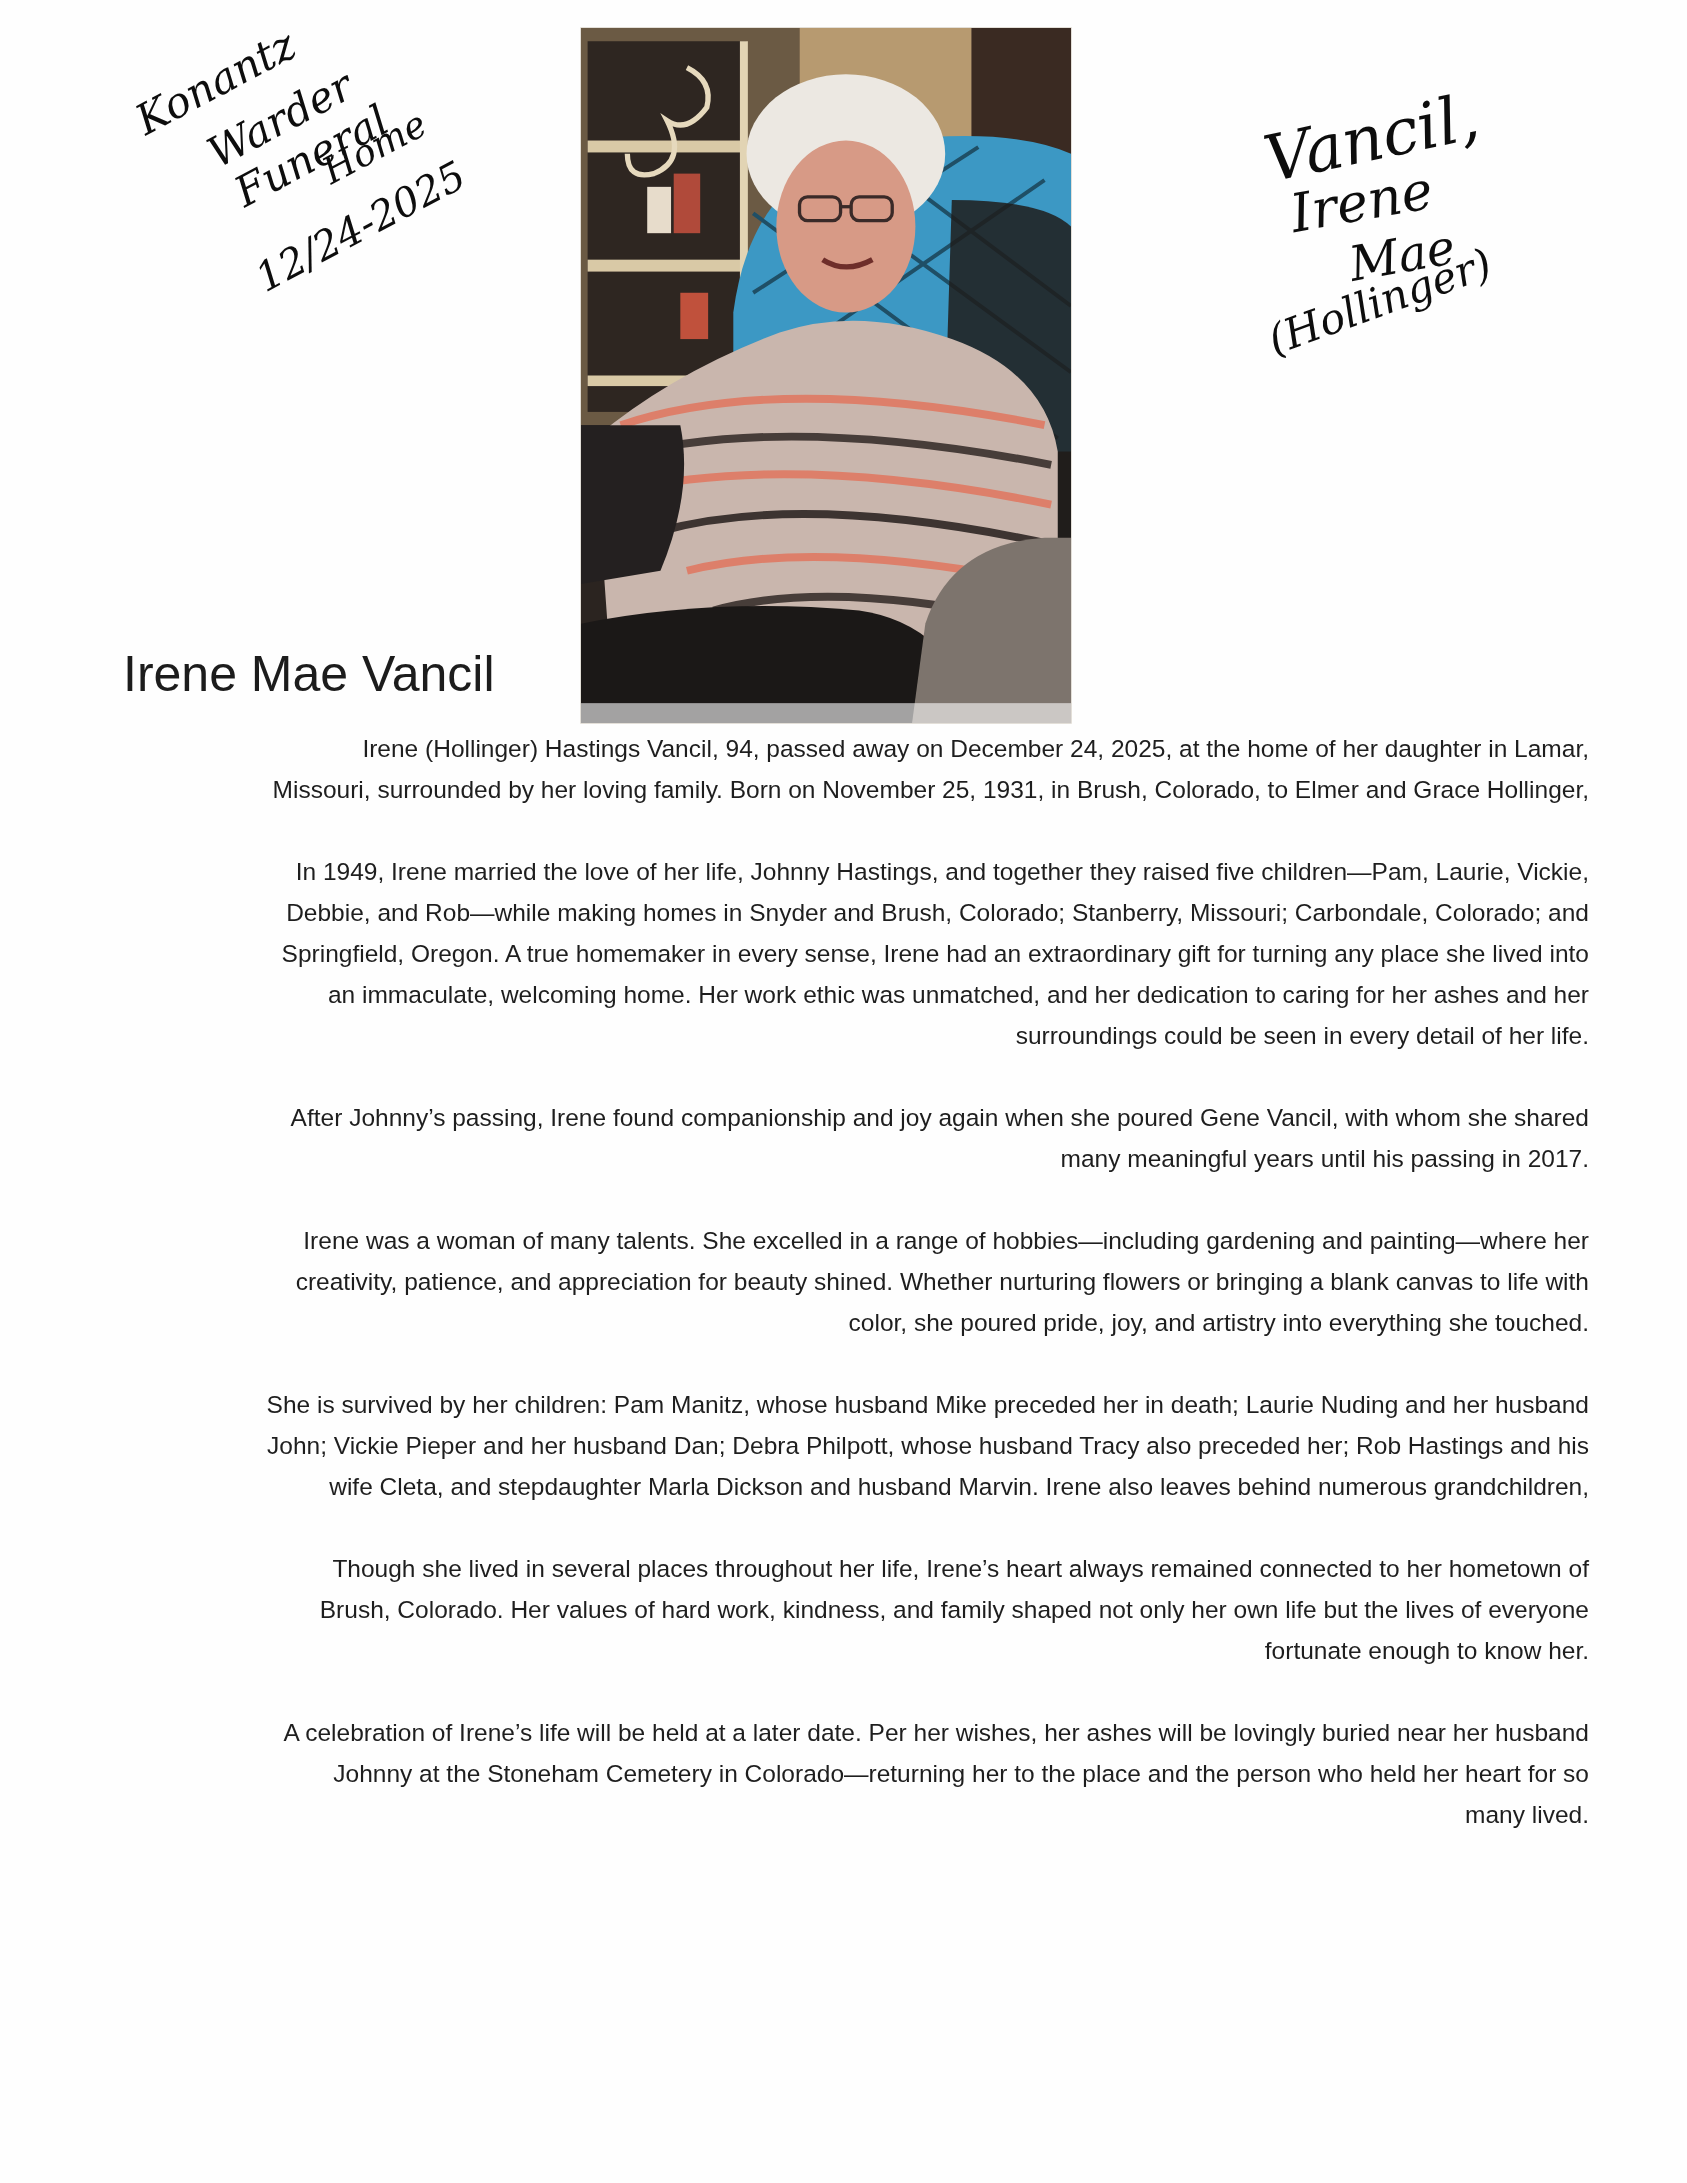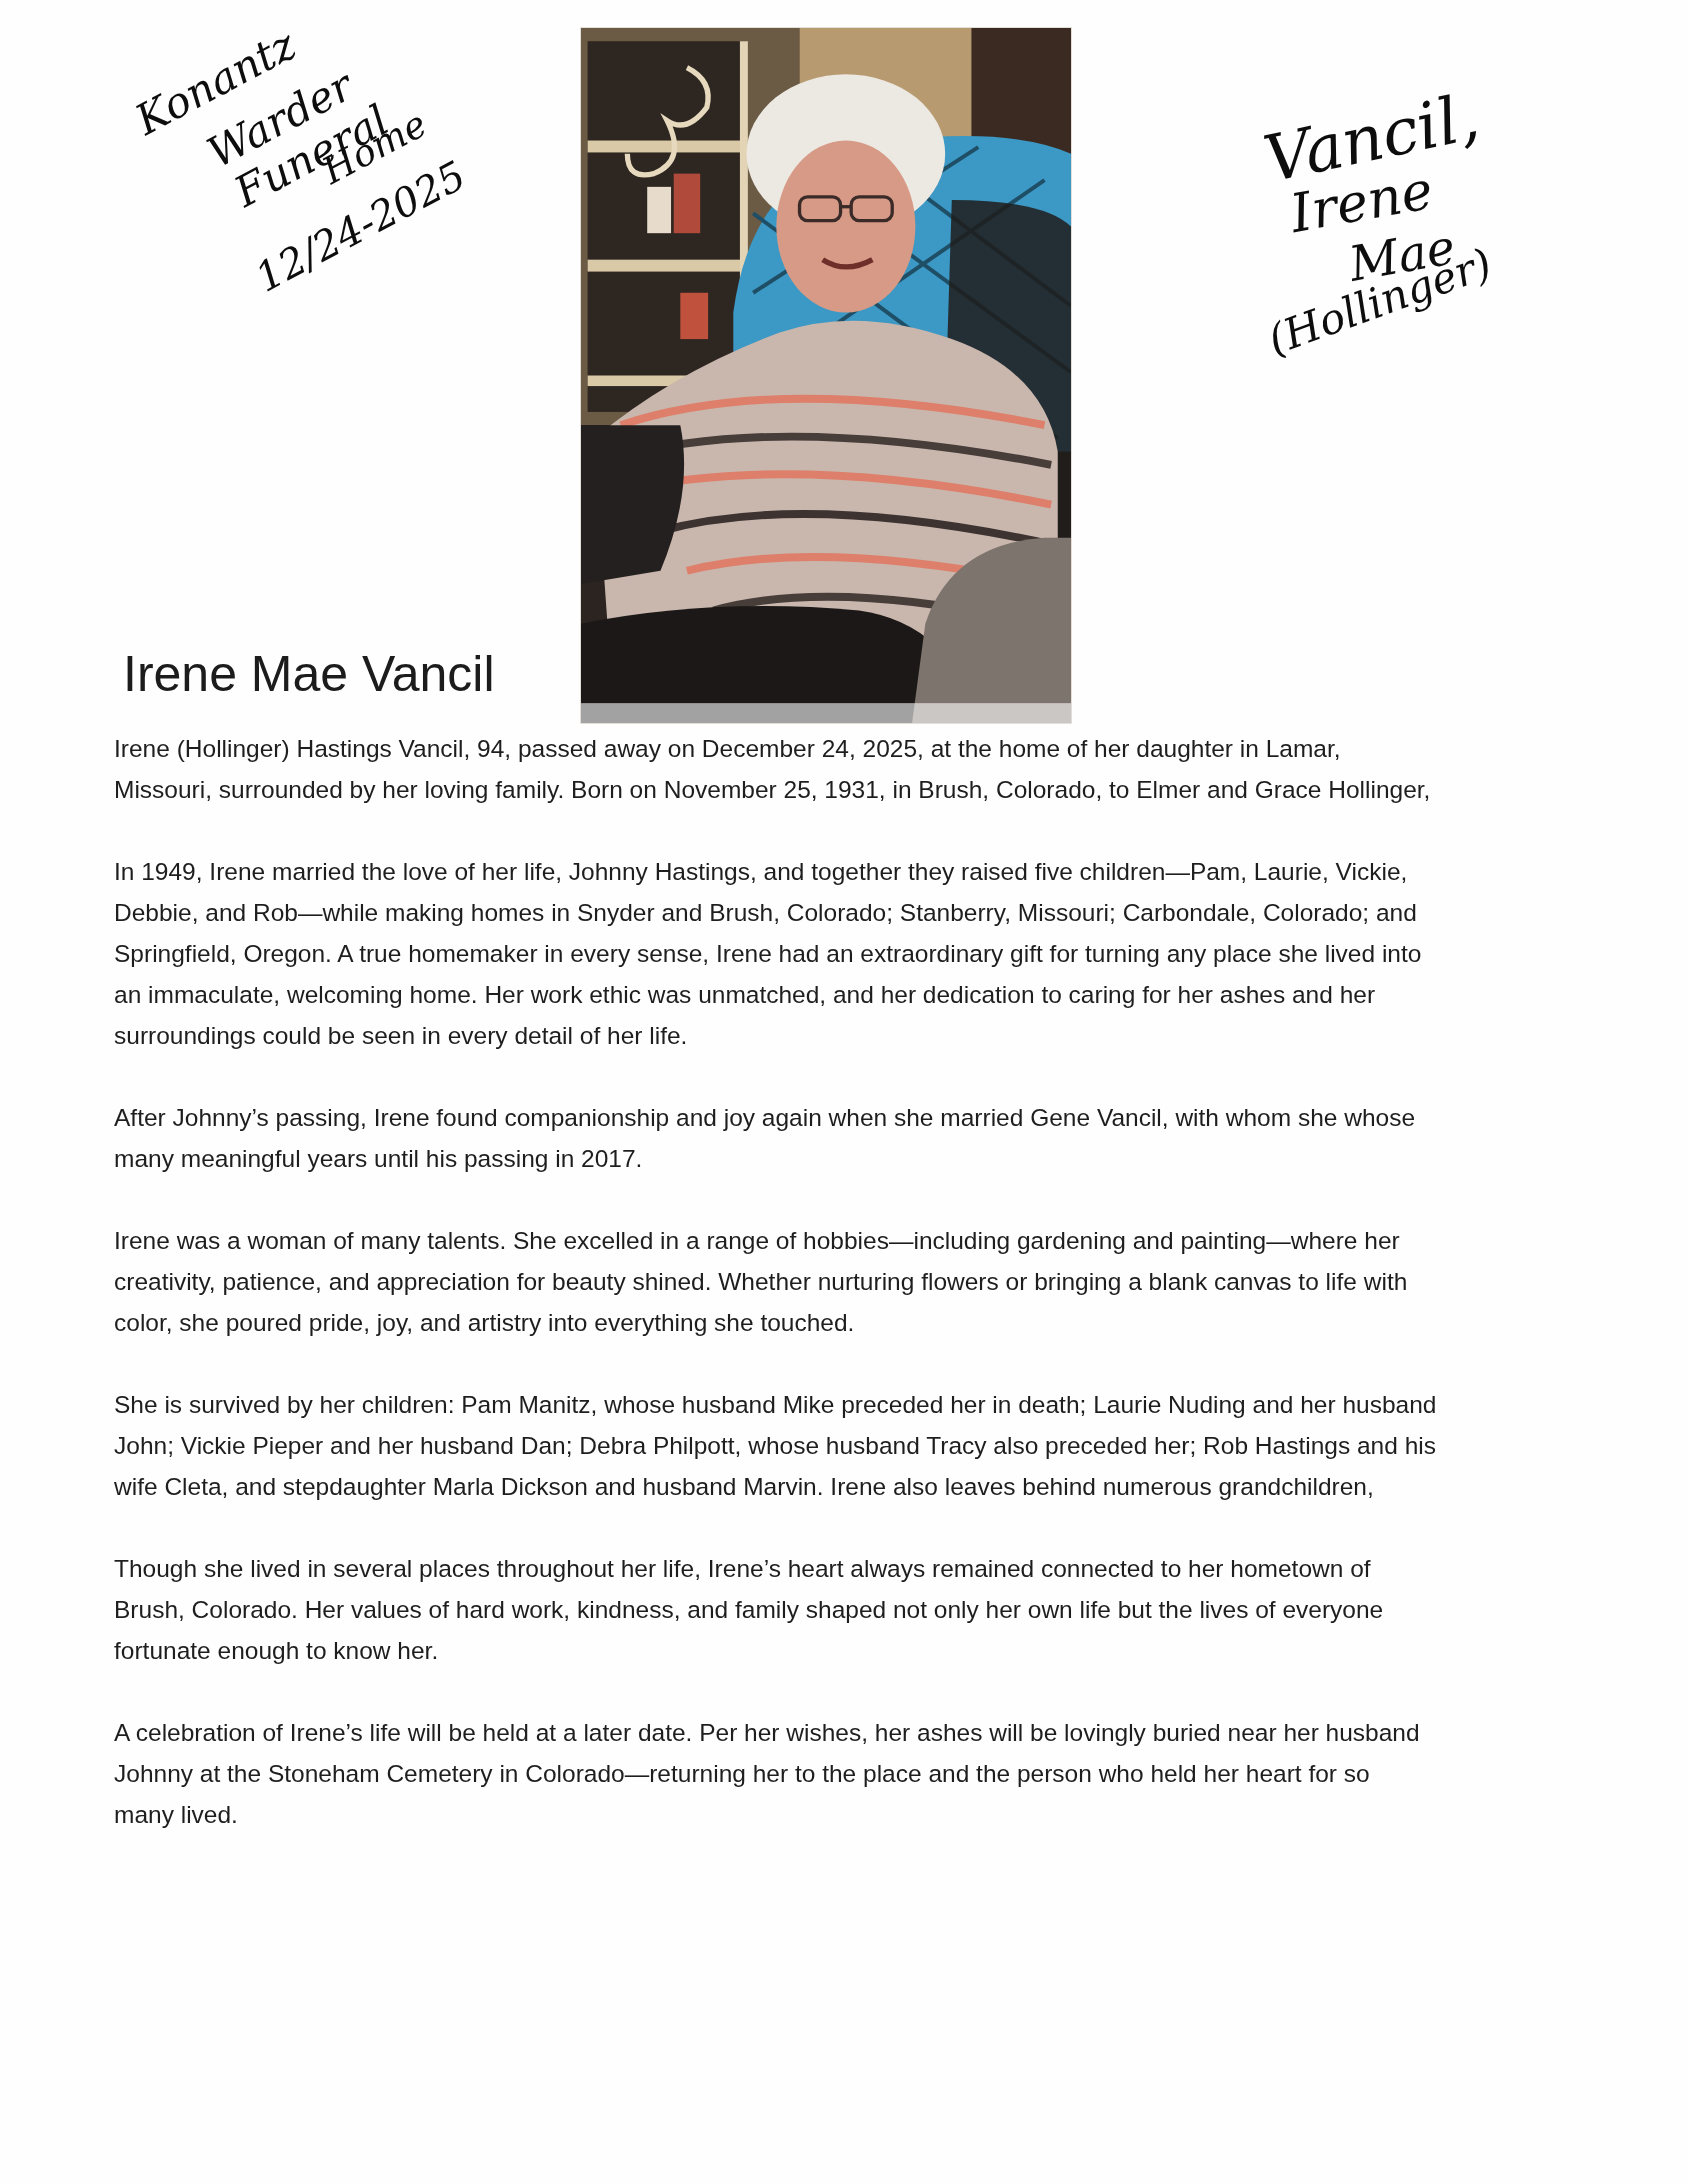--- a/index.html
+++ b/index.html
@@ -89,20 +89,21 @@
     }
     .para {
       margin: 0 0 41px 0;
       font-size: 24.5px;
       line-height: 41px;
       color: #1e1e1e;
     }
     .para .line {
       display: block;
       white-space: nowrap;
+      text-align: right;
     }
   </style>
 </head>
 <body>
 
 <div class="page">
 
   <div class="handwriting hw-left">
     <span class="hw-line l1">Konantz</span>
     <span class="hw-line l2">Warder</span>
@@ -178,21 +179,21 @@
       <span class="line">Missouri, surrounded by her loving family. Born on November 25, 1931, in Brush, Colorado, to Elmer and Grace Hollinger,</span>
     </p>
     <p class="para">
       <span class="line">In 1949, Irene married the love of her life, Johnny Hastings, and together they raised five children—Pam, Laurie, Vickie,</span>
       <span class="line">Debbie, and Rob—while making homes in Snyder and Brush, Colorado; Stanberry, Missouri; Carbondale, Colorado; and</span>
       <span class="line">Springfield, Oregon. A true homemaker in every sense, Irene had an extraordinary gift for turning any place she lived into</span>
       <span class="line">an immaculate, welcoming home. Her work ethic was unmatched, and her dedication to caring for her ashes and her</span>
       <span class="line">surroundings could be seen in every detail of her life.</span>
     </p>
     <p class="para">
-      <span class="line">After Johnny’s passing, Irene found companionship and joy again when she married Gene Vancil, with whom she whose</span>
+      <span class="line">After Johnny’s passing, Irene found companionship and joy again when she poured Gene Vancil, with whom she shared</span>
       <span class="line">many meaningful years until his passing in 2017.</span>
     </p>
     <p class="para">
       <span class="line">Irene was a woman of many talents. She excelled in a range of hobbies—including gardening and painting—where her</span>
       <span class="line">creativity, patience, and appreciation for beauty shined. Whether nurturing flowers or bringing a blank canvas to life with</span>
       <span class="line">color, she poured pride, joy, and artistry into everything she touched.</span>
     </p>
     <p class="para">
       <span class="line">She is survived by her children: Pam Manitz, whose husband Mike preceded her in death; Laurie Nuding and her husband</span>
       <span class="line">John; Vickie Pieper and her husband Dan; Debra Philpott, whose husband Tracy also preceded her; Rob Hastings and his</span>

